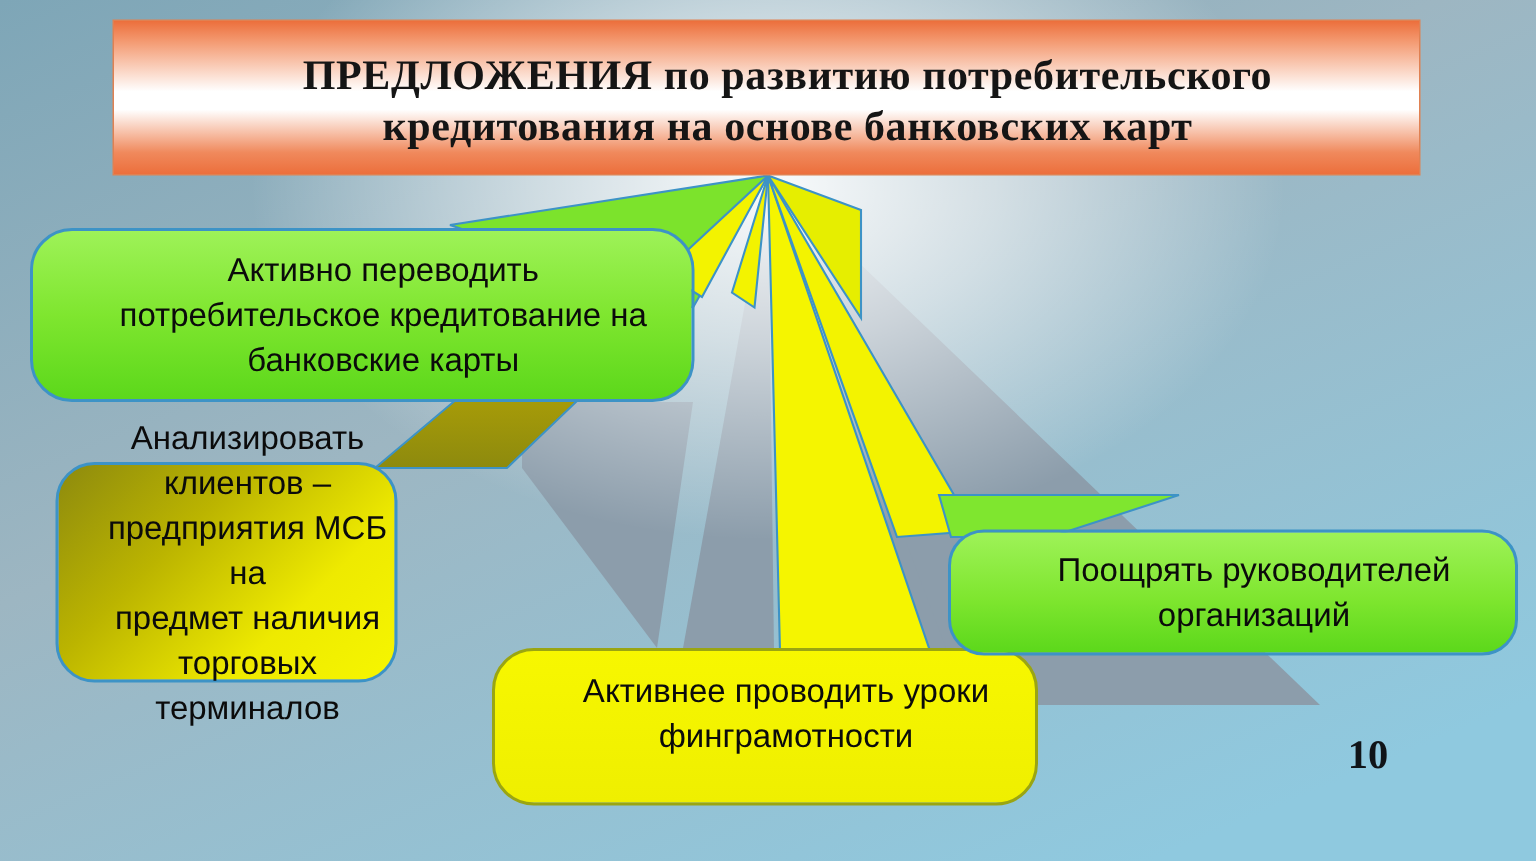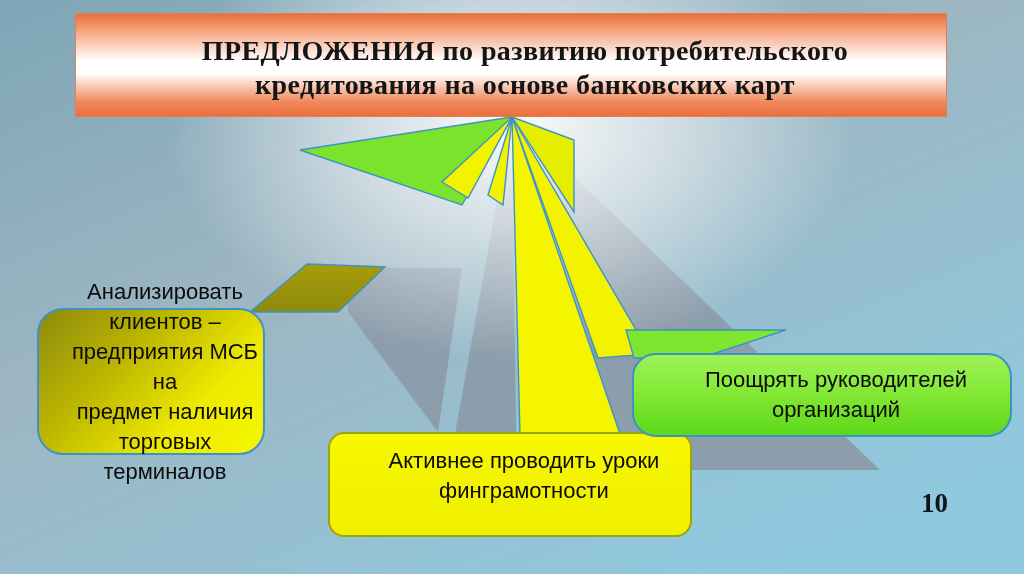--- a/index.html
+++ b/index.html
@@ -30,37 +30,37 @@
   }
   #bubble-1{
     left:20px;top:152px;width:443px;height:116px;border-radius:28px;
     background:linear-gradient(to bottom,#9ef258 0%,#7fe62f 50%,#5cd81b 100%);
   }
   #bubble-2{
     left:37px;top:308px;width:228px;height:147px;border-radius:26px;
     background:linear-gradient(135deg,#8d8a0e 0%,#bbb400 35%,#eeea00 70%,#f6f600 100%);
   }
   #bubble-3{
-    left:328px;top:432px;width:364px;height:105px;border-radius:16px;
+    left:328px;top:432px;width:364px;height:105px;border-radius:28px;
     background:linear-gradient(to bottom,#f7f700 0%,#efef00 100%);
     border:2px solid #9aa512;
     align-items:flex-start;padding-top:12px;
   }
   #bubble-4{
     left:573px;top:125px;width:432px;height:205px;border-radius:32px;
     background:linear-gradient(to bottom,#f2f400 0%,#d9ee00 30%,#8ae433 72%,#5fdb2b 100%);
   }
   #bubble-5{
     left:632px;top:353px;width:380px;height:84px;border-radius:24px;
     background:linear-gradient(to bottom,#9ef258 0%,#7fe62f 55%,#5cd81b 100%);
   }
   #page-number{
     left:848px;top:488px;width:100px;height:36px;z-index:6;
     font-family:"Liberation Serif",serif;font-weight:bold;
-    font-size:27px;color:#101418;text-align:right;
+    font-size:27px;color:#101418;text-align:center;
   }
 </style>
 </head>
 <body>
 
 <div id="slide">
 
   <svg id="bg-svg" width="1024" height="574" viewBox="0 0 1024 574">
     <defs>
       <linearGradient id="bgGrad" x1="0" y1="0" x2="0.75" y2="1">
@@ -100,20 +100,25 @@
       <polygon fill="#e6ee00" points="512,117 574,140 574,212"></polygon>
       <polygon fill="#7fe62f" points="626,330 786,330 700,358 634,358"></polygon>
     </g>
   </svg>
 
   <div id="title-banner" class="abs">
     <div class="lines">ПРЕДЛОЖЕНИЯ по развитию потребительского
 кредитования на основе банковских карт</div>
   </div>
 
+  <div id="bubble-1" class="bubble abs">
+    <div class="lines">Активно переводить
+потребительское кредитование на
+банковские карты</div>
+  </div>
 
   <div id="bubble-2" class="bubble abs">
     <div class="lines">Анализировать клиентов –
 предприятия МСБ на
 предмет наличия торговых
 терминалов</div>
   </div>
 
   <div id="bubble-3" class="bubble abs">
     <div class="lines">Активнее проводить уроки

